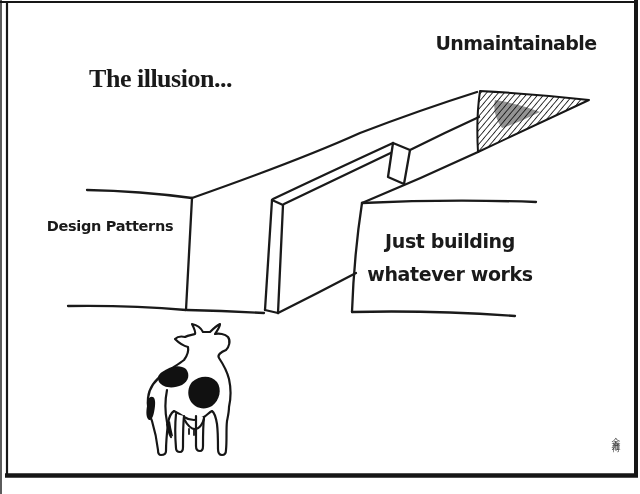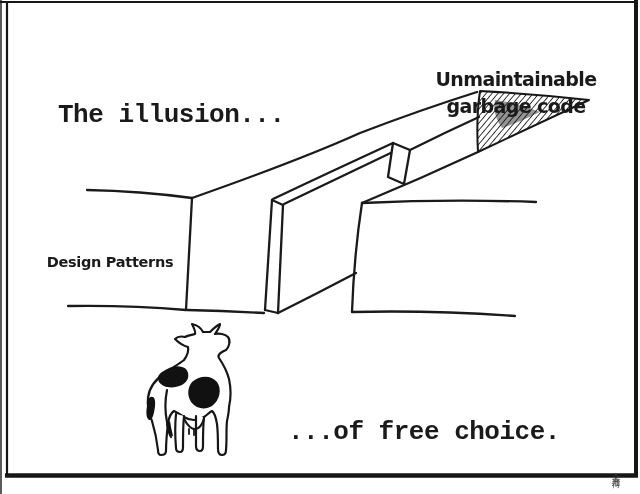--- a/index.html
+++ b/index.html
@@ -4,24 +4,24 @@
 <style>
   html,body{margin:0;padding:0;background:#e9e9e9;}
   .stage{
     position:relative;width:640px;height:494px;background:#ffffff;
     overflow:hidden;font-family:"DejaVu Sans",sans-serif;
     --ink:#1a1a1a;
   }
   .art{position:absolute;left:0;top:0;z-index:1;}
   .txt{
     position:absolute;z-index:2;color:var(--ink);font-weight:bold;
-    text-align:center;white-space:nowrap;margin-top:36px;
+    text-align:center;white-space:nowrap;
   }
   .txt span{display:block;}
-  .caption{font-family:Liberation Mono, monospace;letter-spacing:-0.5px;}
+  .caption{font-family:Liberation Serif, serif;letter-spacing:-0.5px;}
   .caption-top{left:58px;top:64px;width:205px;font-size:26px;}
   .caption-bottom{left:288px;top:381px;width:242px;font-size:26px;}
   .label{font-family:"DejaVu Sans",sans-serif;}
   .label-garbage{left:420px;top:30px;width:192px;font-size:19px;line-height:27px;letter-spacing:-0.6px;}
   .label-leftwall{left:8px;top:215px;width:204px;font-size:14.5px;line-height:22px;letter-spacing:-0.3px;}
   .label-rightwall{left:352px;top:225px;width:196px;font-size:19px;line-height:33px;letter-spacing:-0.4px;}
   .signature{
     left:604px;top:430px;width:18px;height:44px;
     font-size:9px;font-weight:normal;color:#3c3c3c;
     writing-mode:vertical-rl;text-orientation:upright;letter-spacing:3px;
@@ -118,25 +118,27 @@
         <path d="M149,398 C153,395 156,398 155,406 C154,415 152,421 149,420
                  C146,418 146,412 147,406 C147,402 147,400 149,398 Z"></path>
       </g>
     </g>
   </svg>
 
   <div class="txt caption caption-top">The illusion...</div>
 
   <div class="txt label label-garbage">
     <span>Unmaintainable</span>
-    <span>garbage code</span>
   </div>
 
   <div class="txt label label-leftwall">
     <span>Design Patterns</span>
   </div>
 
+  <div class="txt label label-rightwall">
+    <span>Just building</span>
+    <span>whatever works</span>
+  </div>
 
-  <div class="txt caption caption-bottom">...of free choice.</div>
 
   <div class="txt signature">金方傅</div>
 
 </div>
 
 </body></html>

